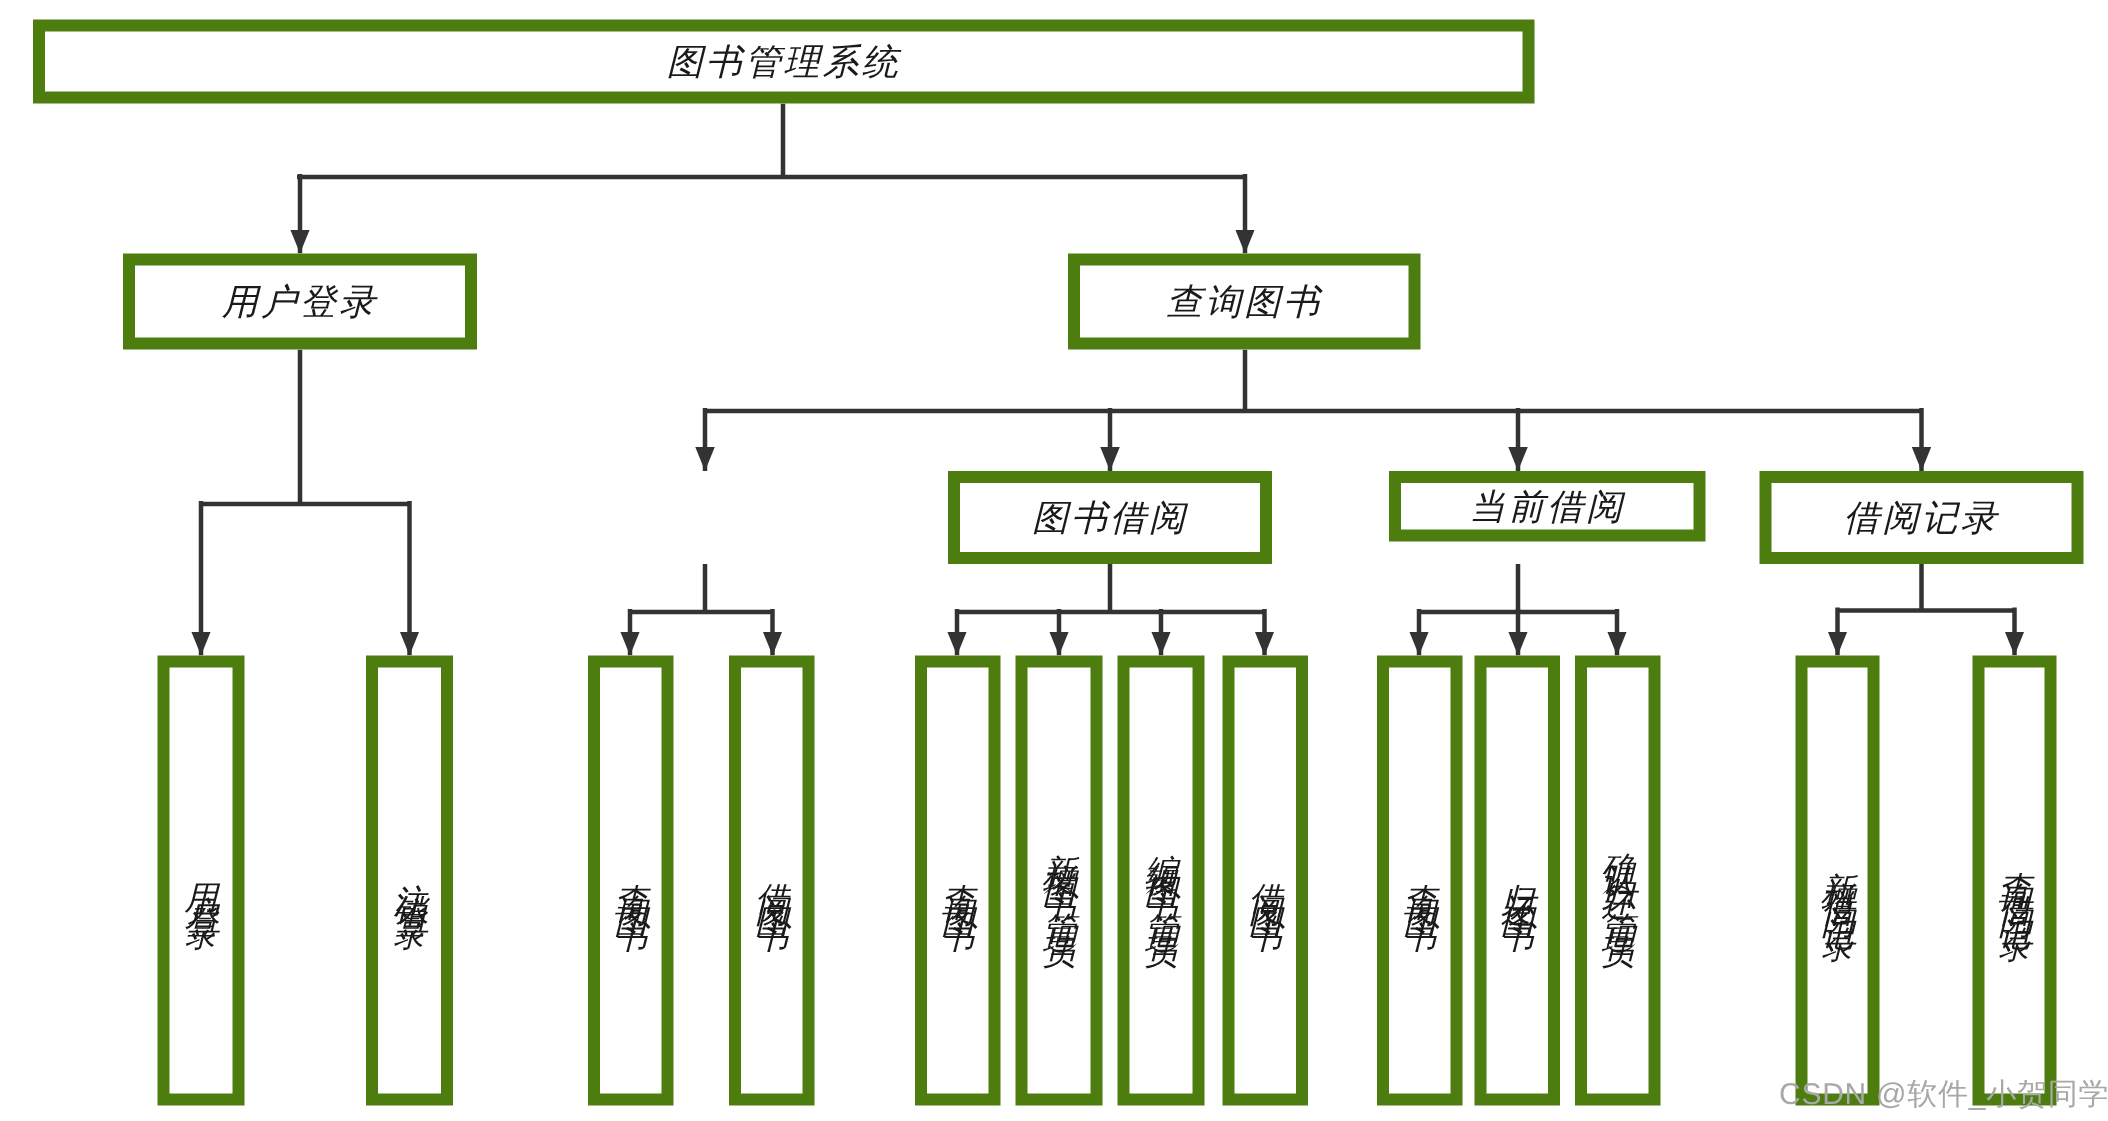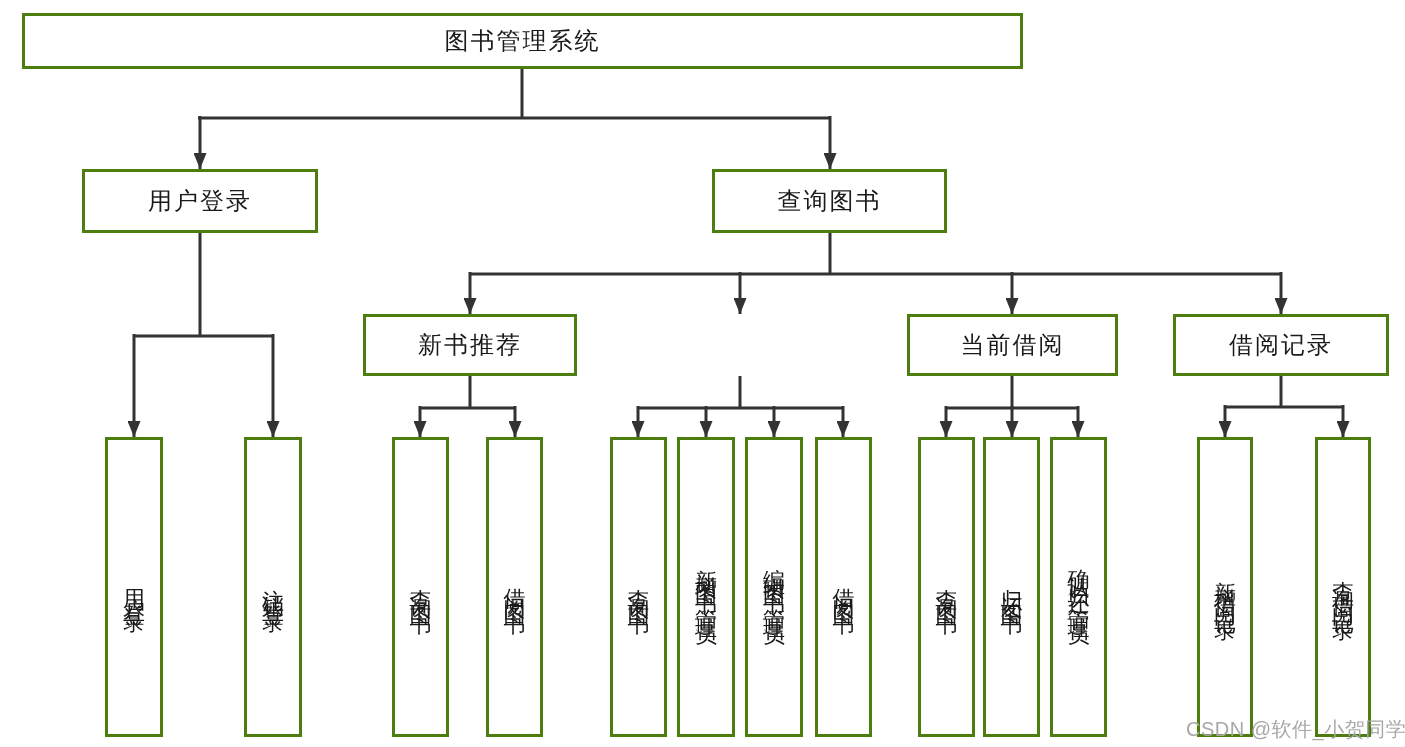--- a/index.html
+++ b/index.html
@@ -20,26 +20,27 @@
     left: 0;
     top: 0;
     width: 1405px;
     height: 747px;
     z-index: 1;
   }
   .node {
     position: absolute;
     box-sizing: border-box;
     background: #ffffff;
-    border: 3px solid #4d7c0f;
+    border: 8px solid #4d7c0f;
     display: flex;
     align-items: center;
     justify-content: center;
     z-index: 2;
     color: #1a1a1a;
+    font-style: italic;
   }
   .node.h .label {
     font-size: 24px;
     letter-spacing: 2px;
     white-space: nowrap;
   }
   .node.v .label {
     writing-mode: vertical-rl;
     text-orientation: mixed;
     font-size: 22px;
@@ -122,24 +123,24 @@
     <span class="label">图书管理系统</span>
   </div>
 
   <div class="node h" style="left:82px; top:169px; width:236px; height:64px;">
     <span class="label">用户登录</span>
   </div>
   <div class="node h" style="left:712px; top:169px; width:235px; height:64px;">
     <span class="label">查询图书</span>
   </div>
 
-  <div class="node h" style="left:363px; top:314px; width:214px; height:62px;">
-    <span class="label">新书推荐</span>
+  <div class="node h" style="left:632px; top:314px; width:216px; height:62px;">
+    <span class="label">图书借阅</span>
   </div>
-  <div class="node h" style="left:907px; top:314px; width:211px; height:62px;">
+  <div class="node h" style="left:926px; top:314px; width:211px; height:47px;">
     <span class="label">当前借阅</span>
   </div>
   <div class="node h" style="left:1173px; top:314px; width:216px; height:62px;">
     <span class="label">借阅记录</span>
   </div>
 
   <div class="node v" style="left:105px; top:437px; width:58px; height:300px;">
     <span class="label">用户登录</span>
   </div>
   <div class="node v" style="left:244px; top:437px; width:58px; height:300px;">

